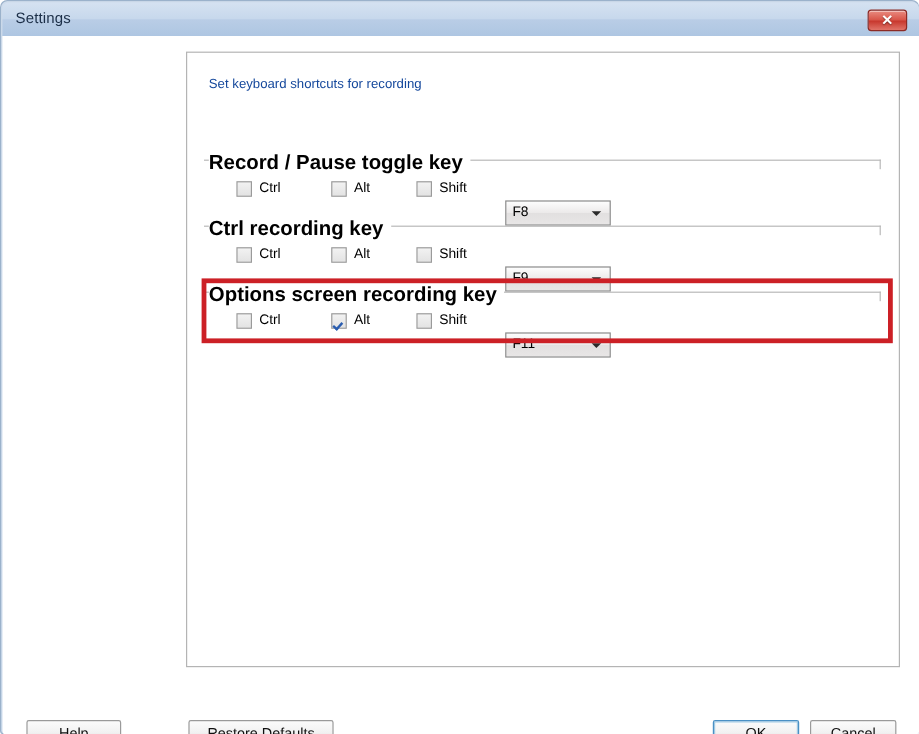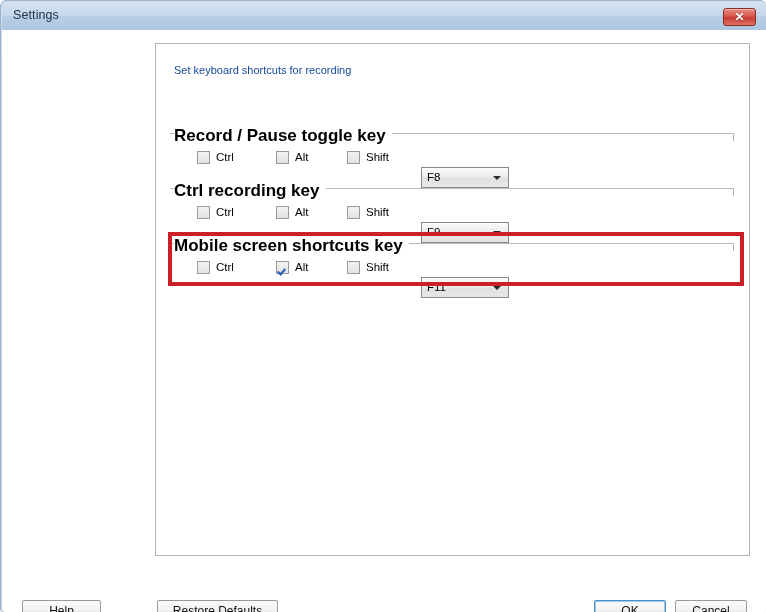--- a/index.html
+++ b/index.html
@@ -315,21 +315,21 @@
                 <div class="cb-label">Shift</div>
               </div>
               <div class="dropdown">
                 <div class="dropdown-value">F9</div>
                 <div class="dropdown-arrow"></div>
               </div>
             </div>
           </div>
           <div class="group" style="top: 192px;">
             <div class="group-line"></div>
-            <div class="group-label">Mobile screen shortcuts key</div>
+            <div class="group-label">Options screen recording key</div>
             <div class="row">
               <div class="checkbox-group" style="left: 27px;">
                 <div class="cb-box"></div>
                 <div class="cb-label">Ctrl</div>
               </div>
               <div class="checkbox-group" style="left: 106px;">
                 <div class="cb-box checked"></div>
                 <div class="cb-label">Alt</div>
               </div>
               <div class="checkbox-group" style="left: 177px;">

